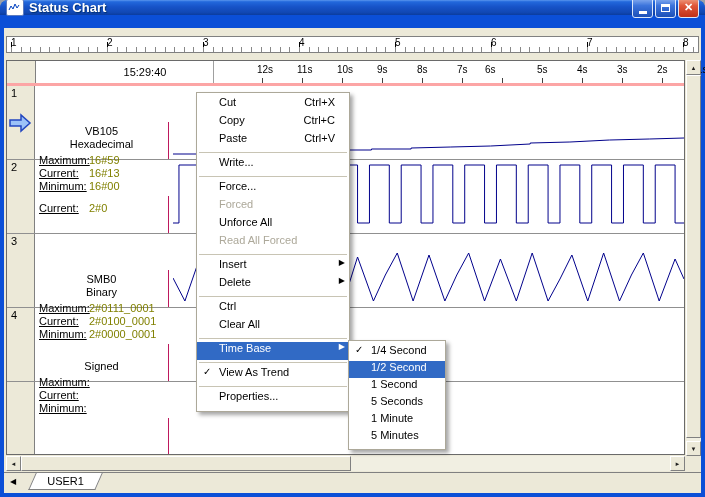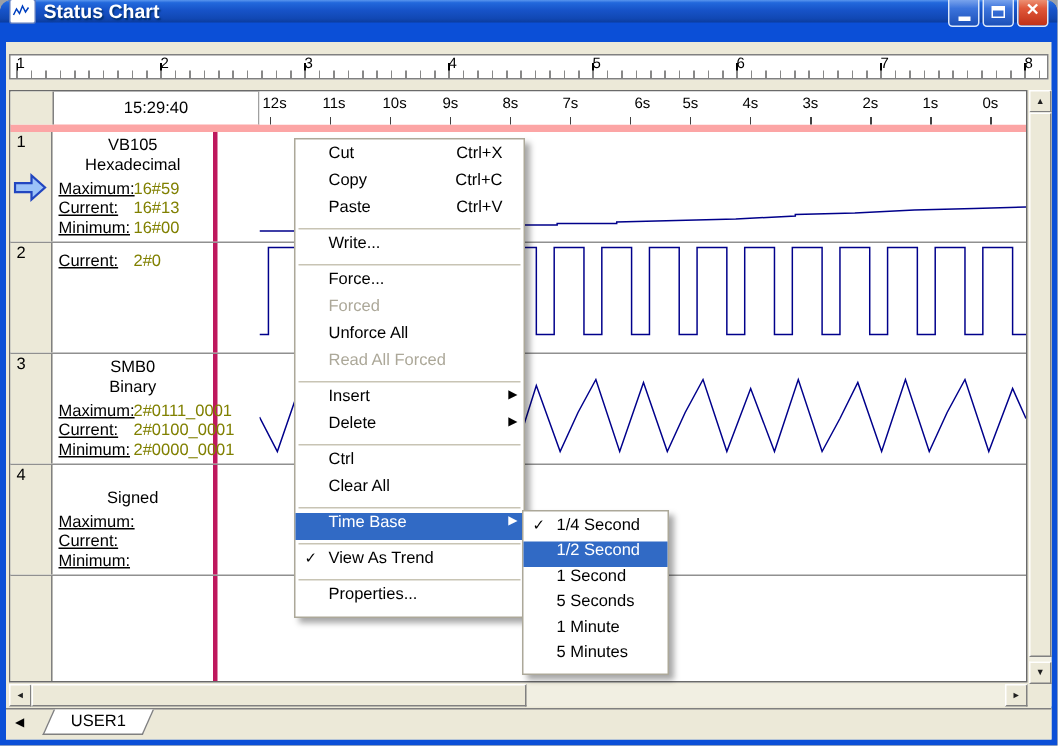--- a/index.html
+++ b/index.html
@@ -23,33 +23,33 @@
   .ruler{position:absolute;left:2px;top:8px;width:693px;height:17px;background:#fff;border:1px solid #808080;box-sizing:border-box;
     background-image:
       repeating-linear-gradient(90deg,#888 0,#888 1px,transparent 1px,transparent 9.6px),
       repeating-linear-gradient(90deg,#000 0,#000 1px,transparent 1px,transparent 96px);
     background-size:100% 5px,100% 10px;
     background-position:4px 100%,4px 100%;
     background-repeat:no-repeat,no-repeat;}
   .ruler-num{position:absolute;top:0;font-size:10px;color:#000;}
   
   .chart{position:absolute;left:2px;top:32px;width:679px;height:395px;background:#fff;border:1px solid #6A6A6A;box-sizing:border-box;display:flex;flex-direction:column;}
-  .chart-header{height:22px;flex:0 0 auto;display:flex;border-bottom:5px solid #fca5a5;}
+  .chart-header{height:22px;flex:0 0 auto;display:flex;border-bottom:3px solid #fca5a5;gap:41px;}
   .hdr-gutter{width:28px;flex:0 0 auto;background:#ECE9D8;border-right:1px solid #808080;}
   .hdr-time{width:136px;flex:0 0 auto;border-right:1px solid #A0A0A0;display:flex;align-items:center;justify-content:center;font-size:11px;}
   .hdr-ticks{flex:1;position:relative;background:#fff;
     background-image:repeating-linear-gradient(90deg,#404040 0,#404040 1px,transparent 1px,transparent 40px);
     background-size:100% 5px;background-position:7px 100%;background-repeat:no-repeat;}
   .time-tick{position:absolute;top:3px;font-size:10px;color:#000;}
   .row{display:flex;height:74px;flex:0 0 auto;border-bottom:1px solid #909090;box-sizing:border-box;}
   .row.filler{flex:1;border-bottom:none;}
   .row-gutter{width:28px;flex:0 0 auto;background:#ECE9D8;border-right:1px solid #808080;position:relative;font-size:11px;padding:1px 0 0 4px;box-sizing:border-box;}
   .cur-arrow{position:absolute;left:2px;top:27px;}
   .cur-arrow polygon{fill:#9CC2F8;stroke:#2246C0;stroke-width:1.5;}
-  .row-name{width:110px;flex:0 0 auto;border-right:3px solid #be185d;font-size:11px;padding-top:3px;box-sizing:border-box;}
+  .row-name{width:134px;flex:0 0 auto;border-right:1px solid #be185d;font-size:11px;padding-top:3px;box-sizing:border-box;margin-top:36px;}
   .name-line{text-align:center;height:13px;line-height:13px;min-height:13px;}
   .fields{padding-left:4px;margin-top:3px;}
   .field{height:13px;line-height:13px;display:flex;}
   .field-label{width:50px;flex:0 0 auto;color:#000;text-decoration:underline;}
   .field-value{color:#808000;}
   .row-trend{flex:1;}
   .trend-svg{position:absolute;left:166px;top:22px;pointer-events:none;}
   .trend-svg polyline{fill:none;stroke:#00008B;stroke-width:1;}
   
   .vscroll{position:absolute;left:682px;top:32px;width:15px;height:396px;background:#F1EFE2;}
@@ -117,21 +117,21 @@
       <div class="chart-header">
         <div class="hdr-gutter"></div>
         <div class="hdr-time">15:29:40</div>
         <div class="hdr-ticks">
           <span class="time-tick" style="left:2px">12s</span>
           <span class="time-tick" style="left:42px">11s</span>
           <span class="time-tick" style="left:82px">10s</span>
           <span class="time-tick" style="left:122px">9s</span>
           <span class="time-tick" style="left:162px">8s</span>
           <span class="time-tick" style="left:202px">7s</span>
-          <span class="time-tick" style="left:250px">6s</span>
+          <span class="time-tick" style="left:230px">6s</span>
           <span class="time-tick" style="left:282px">5s</span>
           <span class="time-tick" style="left:322px">4s</span>
           <span class="time-tick" style="left:362px">3s</span>
           <span class="time-tick" style="left:402px">2s</span>
           <span class="time-tick" style="left:442px">1s</span>
           <span class="time-tick" style="left:482px">0s</span>
         </div>
       </div>
 
       <div class="row">

